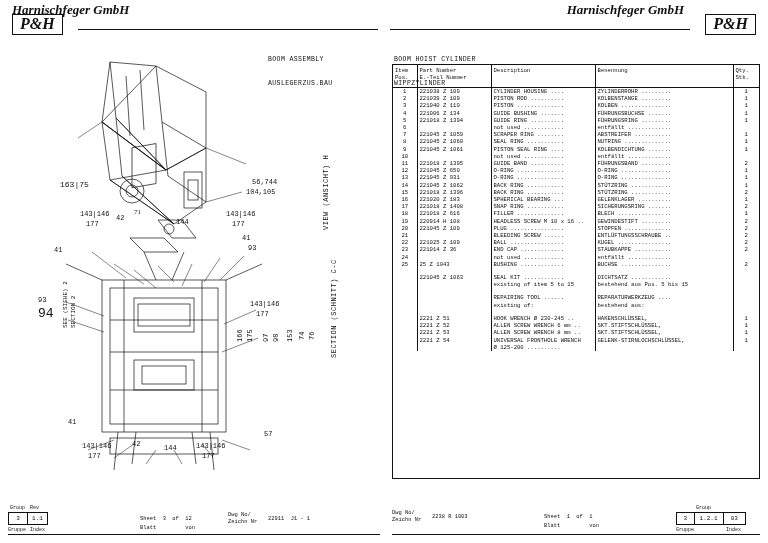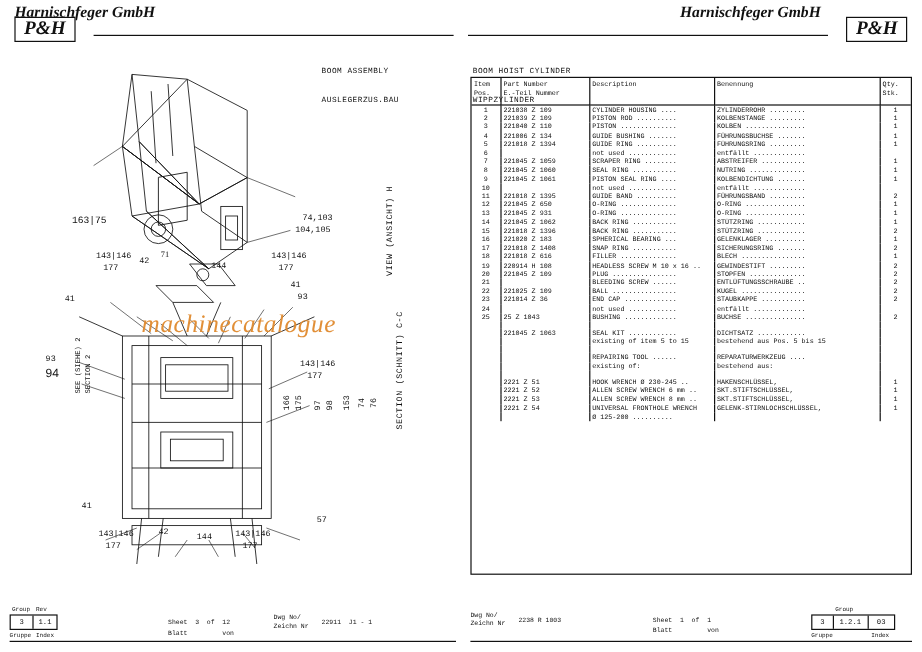--- a/index.html
+++ b/index.html
@@ -296,36 +296,36 @@
           <path d="M176 412 L168 398"></path>
           <path d="M206 404 L196 392"></path>
           <path d="M244 398 L216 388"></path>
           <path d="M96 70 L72 86"></path>
           <path d="M200 150 L236 140"></path>
           <path d="M200 96 L240 112"></path>
         </g>
       </svg>
 
       <div style="position:absolute;left:54px;top:128px;font-family:Liberation Mono, monospace;font-size:8px;">163|75</div>
-      <div style="position:absolute;left:246px;top:126px;font-family:'Liberation Mono',monospace;font-size:7px;">74,103</div>
+      <div style="position:absolute;left:246px;top:126px;font-family:'Liberation Mono',monospace;font-size:7px;">56,744</div>
       <div style="position:absolute;left:240px;top:136px;font-family:'Liberation Mono',monospace;font-size:7px;">104,105</div>
 
       <div style="position:absolute;left:74px;top:158px;font-family:'Liberation Mono',monospace;font-size:7px;">143|146</div>
       <div style="position:absolute;left:80px;top:168px;font-family:'Liberation Mono',monospace;font-size:7px;">177</div>
       <div style="position:absolute;left:110px;top:162px;font-family:'Liberation Mono',monospace;font-size:7px;">42</div>
       <div style="position:absolute;left:128px;top:156px;font-family:Liberation Serif, serif;font-size:7px;">71</div>
       <div style="position:absolute;left:170px;top:166px;font-family:'Liberation Mono',monospace;font-size:7px;">144</div>
       <div style="position:absolute;left:220px;top:158px;font-family:'Liberation Mono',monospace;font-size:7px;">143|146</div>
       <div style="position:absolute;left:226px;top:168px;font-family:'Liberation Mono',monospace;font-size:7px;">177</div>
       <div style="position:absolute;left:236px;top:182px;font-family:'Liberation Mono',monospace;font-size:7px;">41</div>
       <div style="position:absolute;left:242px;top:192px;font-family:'Liberation Mono',monospace;font-size:7px;">93</div>
 
       <div style="position:absolute;left:48px;top:194px;font-family:'Liberation Mono',monospace;font-size:7px;">41</div>
       <div style="position:absolute;left:32px;top:244px;font-family:'Liberation Mono',monospace;font-size:7px;">93</div>
-      <div style="position:absolute;left:32px;top:254px;font-family:Liberation Sans, sans-serif;font-size:10px;">94</div>
+      <div style="position:absolute;left:32px;top:254px;font-family:Liberation Mono, monospace;font-size:13px;">94</div>
 
       <div style="position:absolute;left:244px;top:248px;font-family:'Liberation Mono',monospace;font-size:7px;">143|146</div>
       <div style="position:absolute;left:250px;top:258px;font-family:'Liberation Mono',monospace;font-size:7px;">177</div>
 
       <div style="position:absolute;left:230px;top:290px;font-family:'Liberation Mono',monospace;font-size:7px;transform:rotate(-90deg);transform-origin:0 0;">166</div>
       <div style="position:absolute;left:240px;top:290px;font-family:'Liberation Mono',monospace;font-size:7px;transform:rotate(-90deg);transform-origin:0 0;">175</div>
       <div style="position:absolute;left:256px;top:290px;font-family:'Liberation Mono',monospace;font-size:7px;transform:rotate(-90deg);transform-origin:0 0;">97</div>
       <div style="position:absolute;left:266px;top:290px;font-family:'Liberation Mono',monospace;font-size:7px;transform:rotate(-90deg);transform-origin:0 0;">98</div>
       <div style="position:absolute;left:280px;top:290px;font-family:'Liberation Mono',monospace;font-size:7px;transform:rotate(-90deg);transform-origin:0 0;">153</div>
       <div style="position:absolute;left:292px;top:288px;font-family:'Liberation Mono',monospace;font-size:7px;transform:rotate(-90deg);transform-origin:0 0;">74</div>
@@ -671,15 +671,14 @@
       <div style="width:18px">3</div>
       <div style="width:30px">1.2.1</div>
       <div style="width:22px">03</div>
     </div>
     <div class="group-label" style="left:312px;">Group</div>
     <div class="under-label" style="left:292px;">Gruppe</div>
     <div class="under-label" style="left:342px;">Index</div>
     <div class="hline" style="left:8px;width:368px;bottom:8px;"></div>
   </div>
 
-  <div class="watermark">machinecatalogue</div>
 
 </div>
 
 </body></html>

